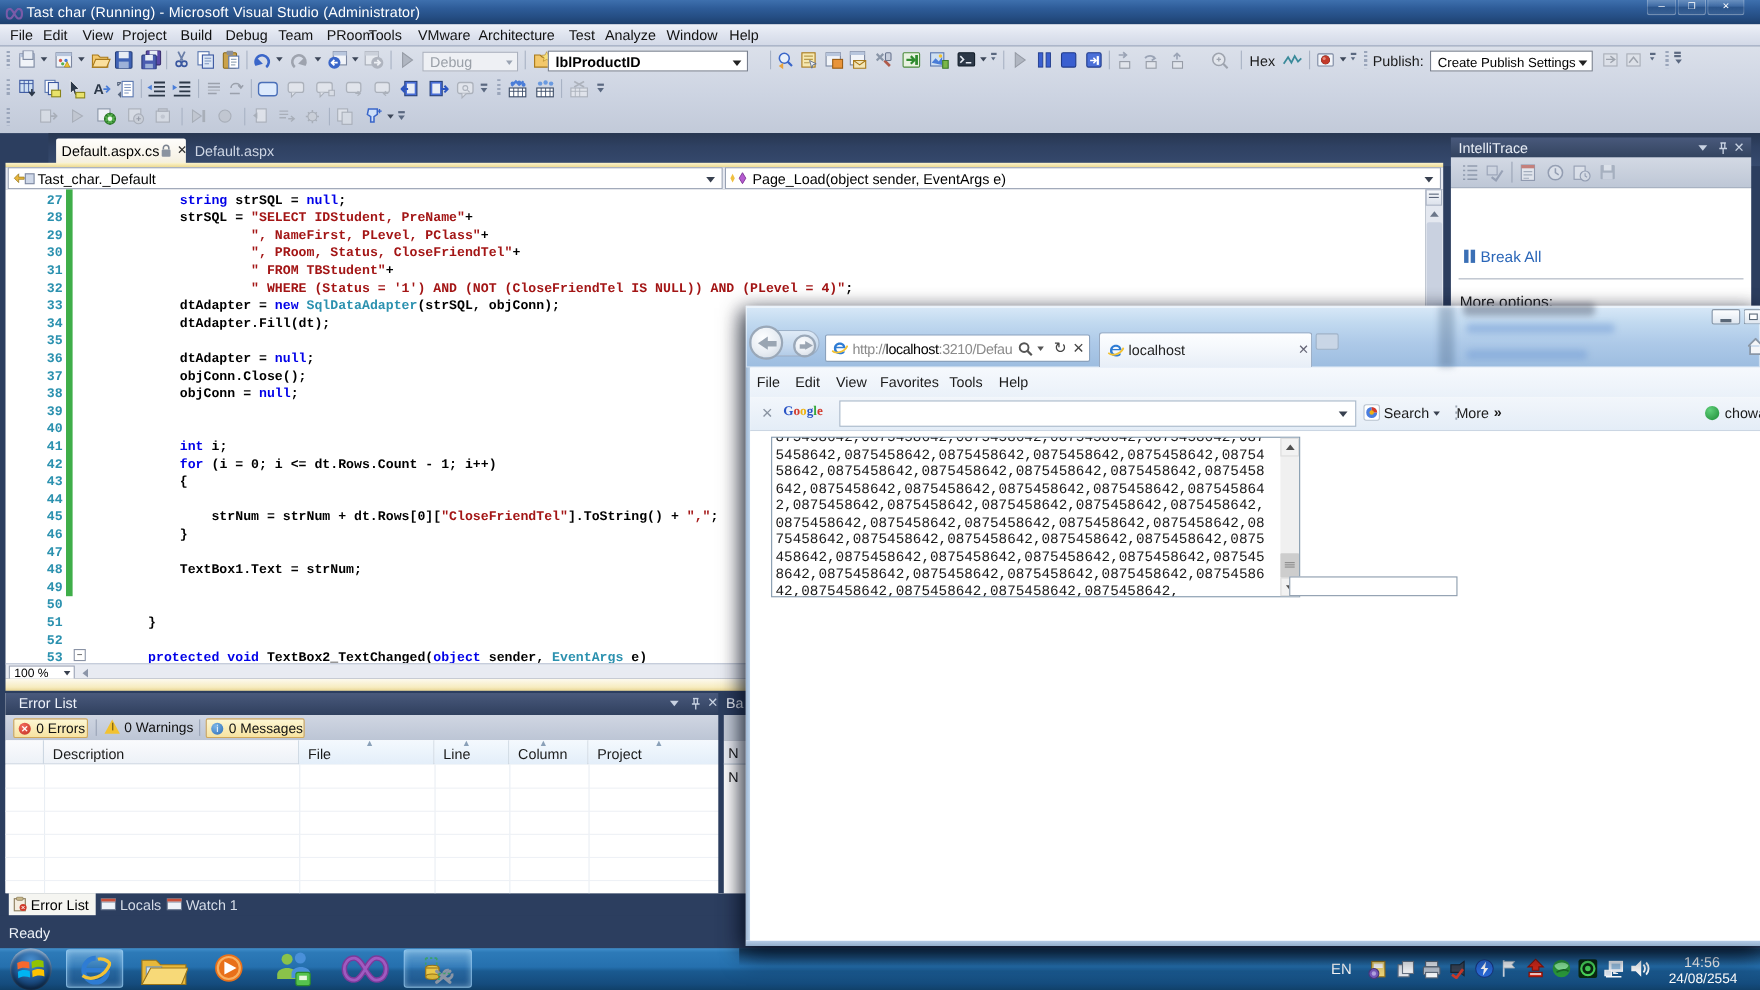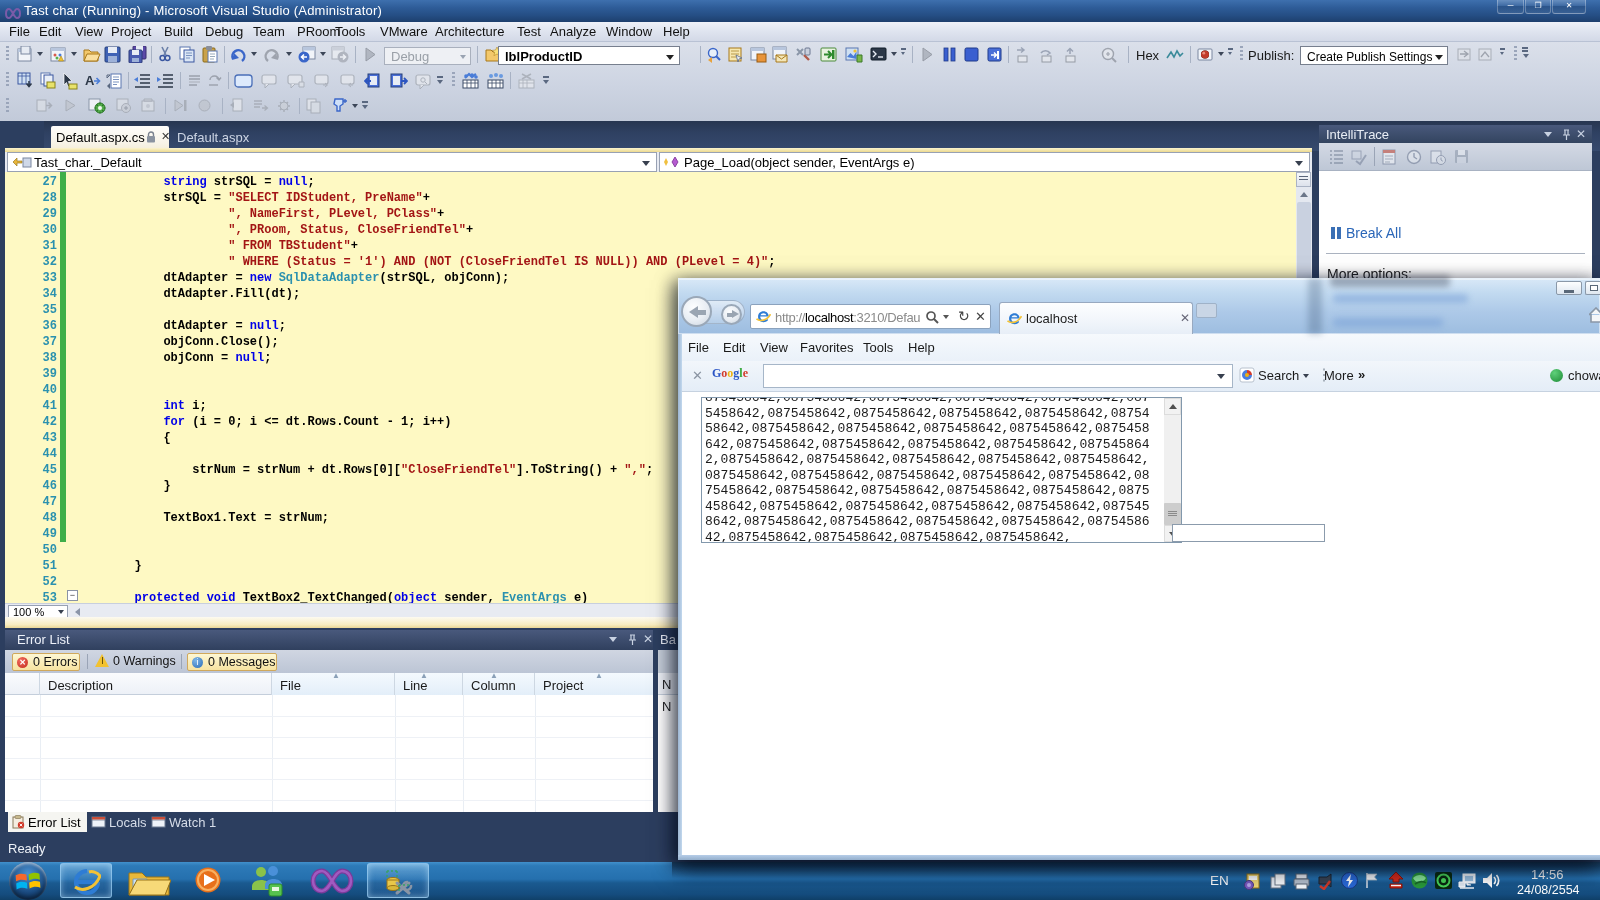--- a/index.html
+++ b/index.html
@@ -25,21 +25,21 @@
 .tsep { position:absolute; width:1px; background:#a8b2c4; }
 .car { position:absolute; width:0; height:0; border-left:3px solid transparent; border-right:3px solid transparent; border-top:4px solid #3c4658; }
 .combo { position:absolute; background:#fff; border:1px solid #777f8e; font-size:13px; color:#000; }
 
 #tabwell { left:0; top:121px; width:1600px; height:30px; background:linear-gradient(180deg,#273650 0%,#2f4162 40%,#364a6e 100%);margin-left:44px; }
 .dtab { position:absolute; top:5px; height:25px; font-size:13px; }
 #ylne { left:5px; top:148px; width:1307px; height:4px; background:linear-gradient(180deg,#fbf4cf,#ecd98f); }
 #navbar { left:5px; top:152px; width:1307px; height:20px; background:#e7eaf2; }
 .navcombo { position:absolute; top:0px; height:20px; background:#fff; border:1px solid #98a1b3; font-size:13px; color:#000; }
 
-#editor { left:5px; top:172px; width:1291px; height:431px; background:#fef9c3; overflow:hidden; }
+#editor { left:5px; top:172px; width:1291px; height:431px; background:#ffffff; overflow:hidden; }
 #lnums { position:absolute; left:0; top:2px; width:52px; color:#2b91af; font-family:"Liberation Mono",monospace; font-size:12px; font-weight:700; line-height:16px; text-align:right; white-space:pre; }
 #greenbar { position:absolute; left:55px; top:0px; width:6px; height:370px; background:#3fae49; }
 #code { position:absolute; left:72px; top:2px; font-family:"Liberation Mono",monospace; font-size:12px; font-weight:700; line-height:16px; white-space:pre; color:#000; }
 .kw { color:#0000e8; } .st { color:#a31515; } .ty { color:#2b91af; }
 #hscrollrow { left:5px; top:603px; width:1291px; height:14px; background:#e8ebf2; border-top:1px solid #c8cfdd; }
 #creamstrip { left:5px; top:617px; width:1307px; height:11px; background:linear-gradient(180deg,#fdfaf0 0%,#f7ecc0 70%,#e9d695 100%); }
 #vscroll { left:1296px; top:172px; width:16px; height:456px; background:#e4e8f0; }
 
 #itrace { left:1319px; top:125px; width:273px; height:485px; }
 #itrace .tbar { position:absolute; left:0; top:0; width:273px; height:18px; background:linear-gradient(180deg,#49597c,#33445f); color:#e9eef6; font-size:13px; }

